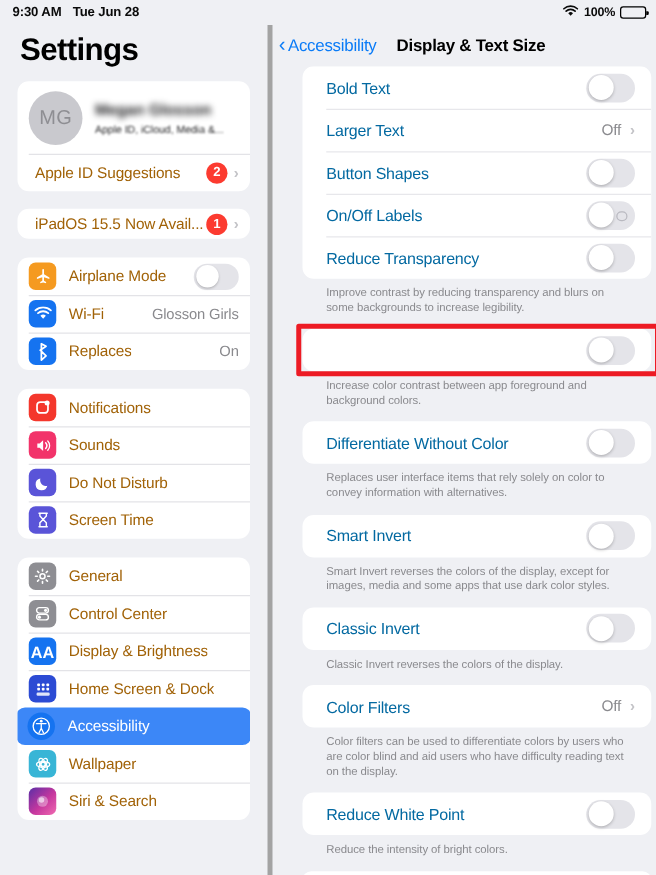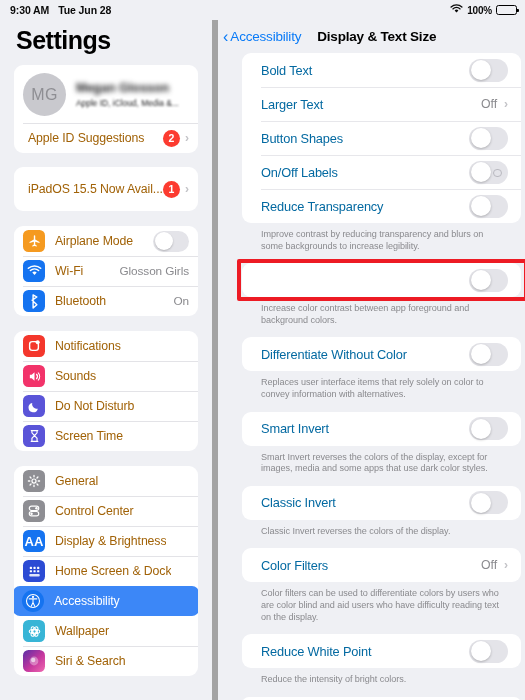--- a/index.html
+++ b/index.html
@@ -33,21 +33,21 @@
   }
   .batt-fill { height: 100%; background: #000; border-radius: 1.3px; }
 
   
   .split { flex: 1 1 auto; display: flex; min-height: 0; }
 
   
   .sidebar {
     width: 218px; flex: 0 0 218px;
     background: #eff0f4;
-    border-right: 6px solid #a3a3a3;
+    border-right: 4px solid #a3a3a3;
     overflow: hidden;
     padding: 0 14px;
     position: relative;
   }
   .settings-title {
     font-size: 25px; font-weight: bold; color: #000;
     letter-spacing: -0.5px;
     padding: 6px 0 10px 2px;
   }
   .card { background: #fff; border-radius: 9px; overflow: hidden; margin-bottom: 15px; }
@@ -196,21 +196,21 @@
         <div class="srow div" style="padding-left:14px;">
           <span class="srow-label">Apple ID Suggestions</span>
           <span class="srow-right">
             <span class="badge">2</span>
             <span class="chev">›</span>
           </span>
         </div>
       </div>
 
       <div class="card">
-        <div class="srow" style="padding-left:14px;height:44px;">
+        <div class="srow" style="padding-left:14px;height:24px;">
           <span class="srow-label">iPadOS 15.5 Now Avail...</span>
           <span class="srow-right">
             <span class="badge">1</span>
             <span class="chev">›</span>
           </span>
         </div>
       </div>
 
       <div class="card">
         <div class="srow">
@@ -236,21 +236,21 @@
           <span class="srow-right">
               <span class="srow-value">Glosson Girls</span>
             </span>
         </div>
         <div class="srow">
           <span class="srow-icon" style="background:#1573f0;">
             <svg width="11" height="15" viewBox="0 0 11 16">
                 <path d="M4 1v14l4-3.6L3 6.6 8 3.2 4 1z" fill="none" stroke="#fff" stroke-width="1.5" stroke-linejoin="round"></path>
               </svg>
           </span>
-          <span class="srow-label">Bluetooth</span>
+          <span class="srow-label">Replaces</span>
           <span class="srow-right">
               <span class="srow-value">On</span>
             </span>
         </div>
       </div>
 
       <div class="card">
         <div class="srow">
           <span class="srow-icon" style="background:#f4372c;">
             <svg width="14" height="14" viewBox="0 0 16 16">

